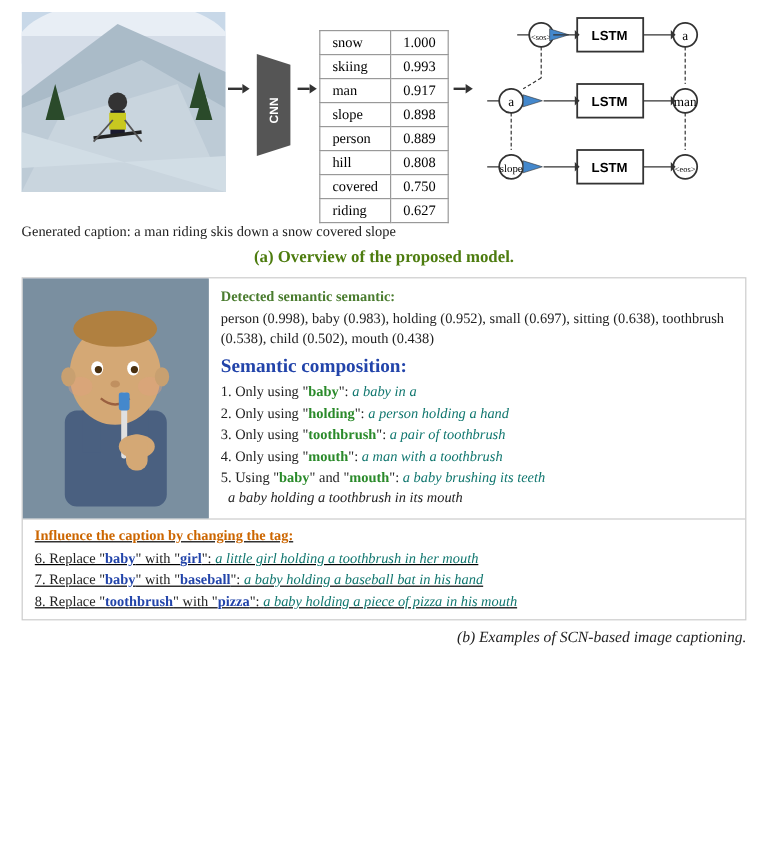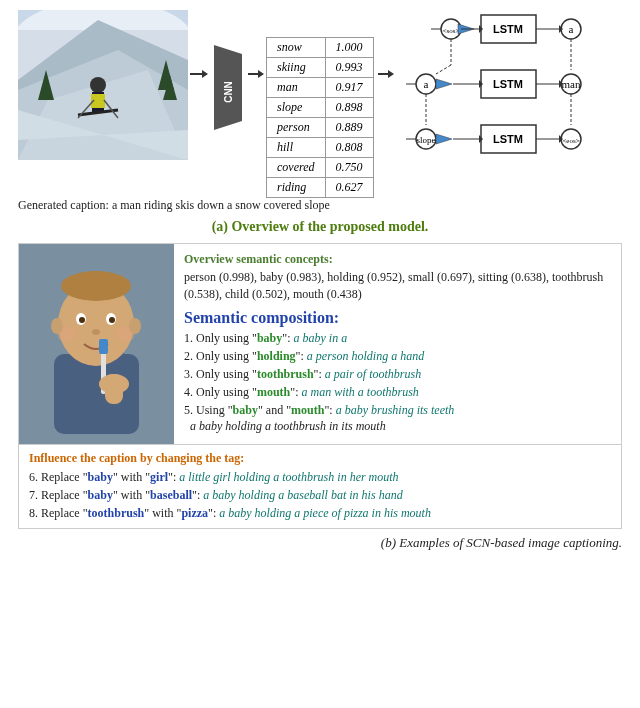--- a/index.html
+++ b/index.html
@@ -13,23 +13,22 @@
     }
 
     .page {
       width: 640px;
       padding: 10px 18px;
     }
 
     
     .concepts-table {
       border-collapse: collapse;
-      margin-top: 22px;
-      font-size: 12px;
-      font-style: italic;
+      margin-top: 10px;
+      font-size: 12px;
     }
 
     .concepts-table td {
       border: 1px solid #999;
       padding: 2px 10px;
       text-align: left;
     }
 
     .concepts-table td:last-child {
       text-align: left;
@@ -137,20 +136,21 @@
 
     .overall-caption {
       font-style: italic;
       font-size: 12px;
       color: #222;
     }
 
     .panel-influence {
       padding: 6px 10px;
       font-size: 12px;
+      text-decoration: underline;
     }
 
     .influence-title {
       color: #cc6600;
       font-weight: bold;
       margin-bottom: 2px;
     }
 
     .influence-list {
       color: #222;
@@ -378,21 +378,21 @@
 
           <ellipse cx="38" cy="82" rx="6" ry="8" fill="#c8a070"></ellipse>
           <ellipse cx="116" cy="82" rx="6" ry="8" fill="#c8a070"></ellipse>
 
           <ellipse cx="95" cy="140" rx="15" ry="10" fill="#d4a875"></ellipse>
           <rect x="86" y="130" width="18" height="30" rx="8" fill="#d4a875"></rect>
         </svg>
       </div>
 
       <div class="panel-content">
-        <div class="detected-title">Overview semantic concepts:</div>
+        <div class="detected-title">Detected semantic semantic:</div>
         <div class="detected-text">person (0.998), baby (0.983), holding (0.952), small (0.697), sitting (0.638), toothbrush (0.538), child (0.502), mouth (0.438)</div>
 
         <div class="semantic-title">Semantic composition:</div>
         <div class="semantic-list" id="semantic-list">
             <div class="item">
               <span>1. Only using "<span class="highlight-green">baby</span>": <em class="italic-caption">a baby in a</em></span>
             </div>
             <div class="item">
               <span>2. Only using "<span class="highlight-green">holding</span>": <em class="italic-caption">a person holding a hand</em></span>
             </div>

